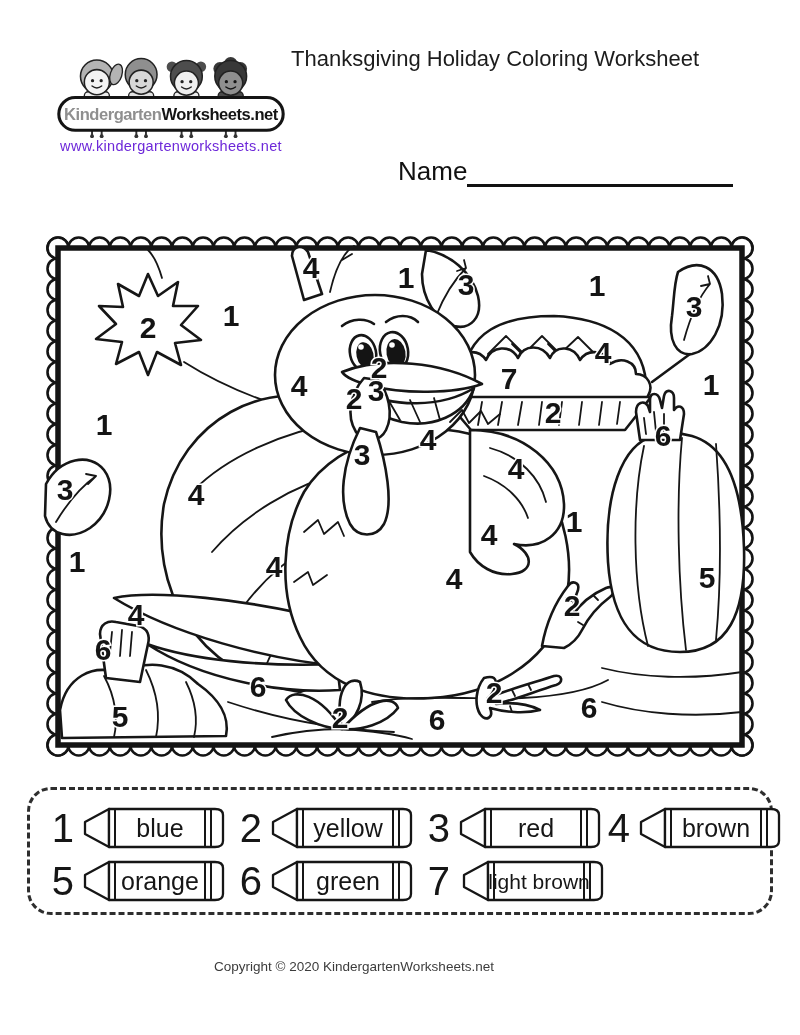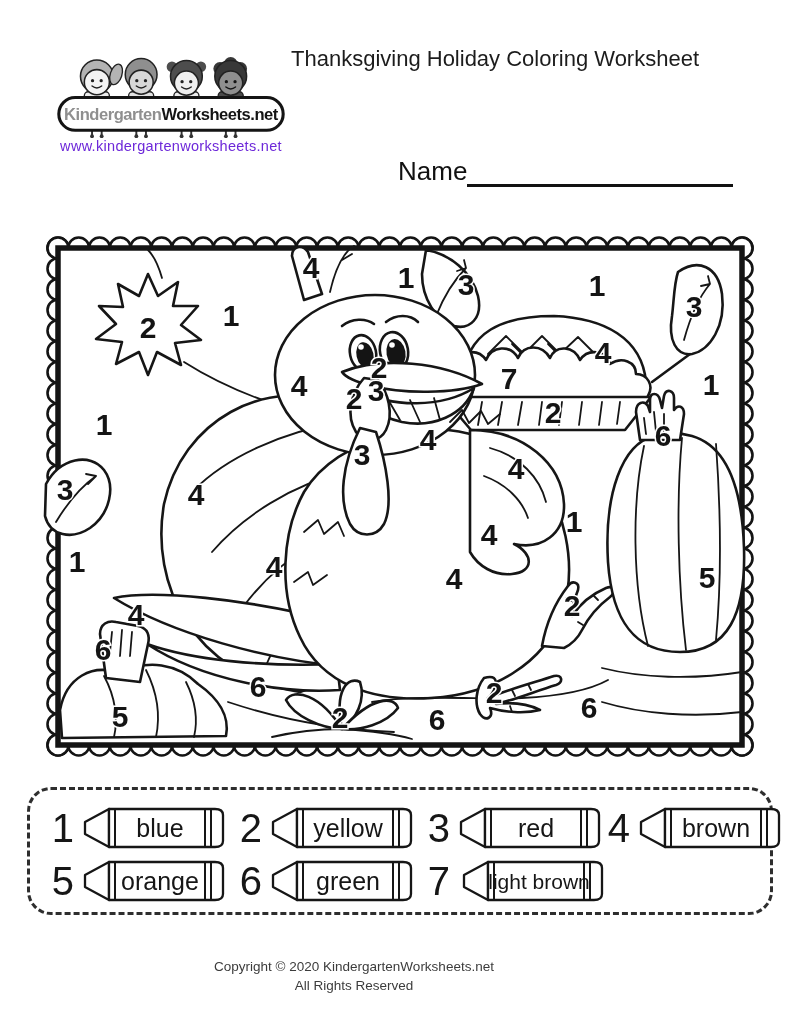--- a/index.html
+++ b/index.html
@@ -434,16 +434,15 @@
         <path class="shape" d="M28,4 L134,4 Q142,4 142,10 L142,36 Q142,42 134,42 L28,42 Z"></path>
         <path d="M34,4 L34,42 M124,4 L124,42 M130,5 L130,41" fill="none" stroke="#161616" stroke-width="2"></path>
         <text x="79" y="30.5">light brown</text>
       </svg>
     </div>
 
   </div>
 
   <div class="footer">
     <div>Copyright © 2020 KindergartenWorksheets.net</div>
-    <div>All Rights Reserved</div>
   </div>
 
 </div>
 
 </body></html>

